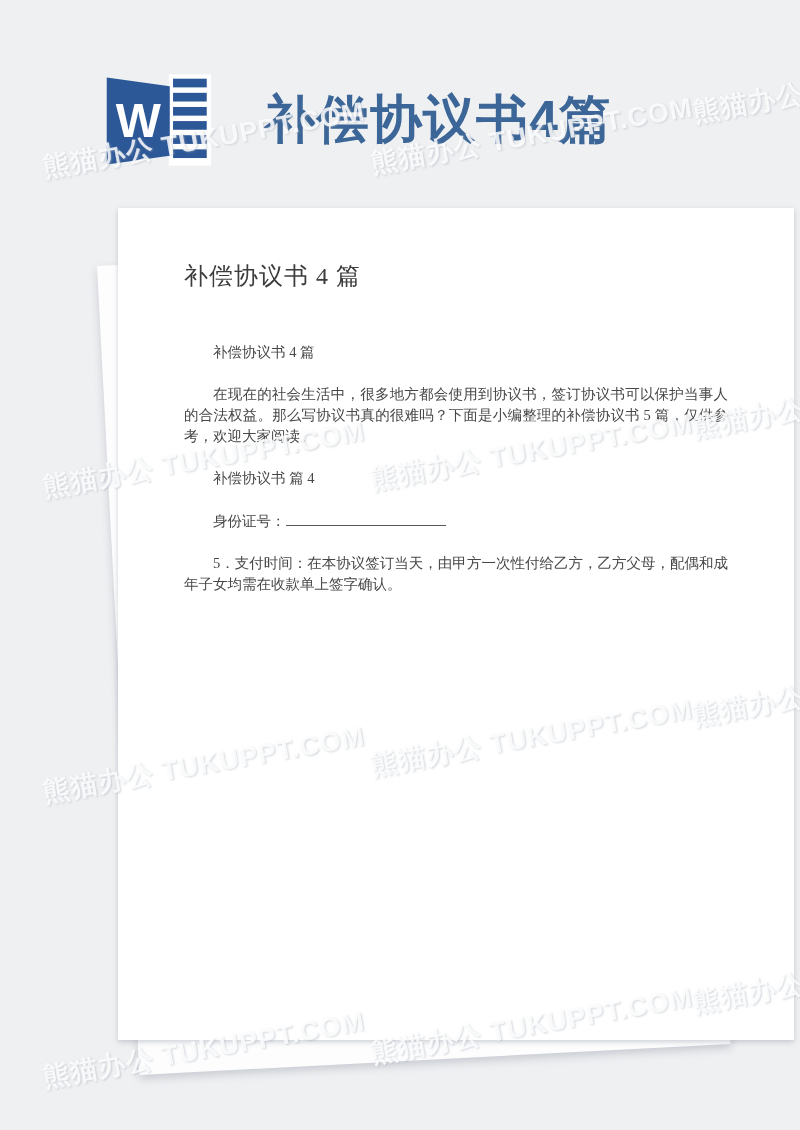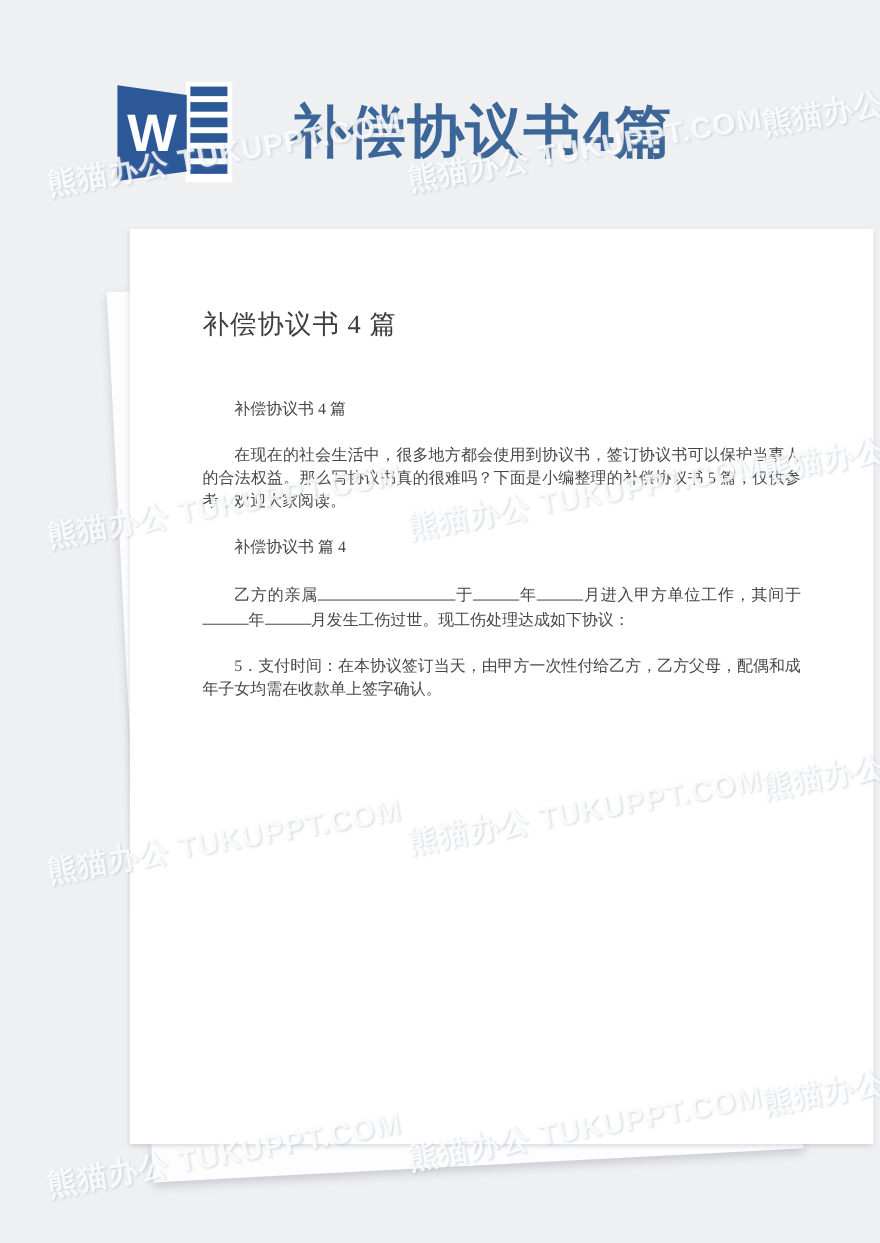--- a/index.html
+++ b/index.html
@@ -32,21 +32,21 @@
     transform:rotate(-3deg);transform-origin:top left;
     box-shadow:0 4px 9px rgba(96,106,125,.28);
     z-index:1;
   }
   .page-front{
     position:absolute;left:118px;top:208px;width:676px;height:832px;
     background:#ffffff;
     box-shadow:0 2px 5px rgba(96,106,125,.30);
     z-index:2;
     box-sizing:border-box;
-    padding:73px 66px 0 66px;
+    padding:53px 66px 0 66px;
     font-family:"Liberation Serif","DejaVu Serif",serif;
     color:#474747;
   }
   .doc-title{
     margin:0 0 51px 0;
     font-size:24px;font-weight:400;color:#3d3d3d;
     letter-spacing:1px;line-height:30px;
   }
   .doc-body{font-size:14.5px;line-height:21px;}
   .doc-body p.para{
@@ -97,21 +97,21 @@
   </div>
 
   <div class="page-back"></div>
 
   <div class="page-front">
     <h2 class="doc-title">补偿协议书 4 篇</h2>
     <div class="doc-body" id="doc-body">
         <p class="para">补偿协议书 4 篇</p>
         <p class="para">在现在的社会生活中，很多地方都会使用到协议书，签订协议书可以保护当事人的合法权益。那么写协议书真的很难吗？下面是小编整理的补偿协议书 5 篇，仅供参考，欢迎大家阅读。</p>
         <p class="para">补偿协议书 篇 4</p>
-        <p class="para">乙方的亲属<span class="blank" style="width: 125px;"></span>于<span class="blank" style="width: 42px;"></span>年<span class="blank" style="width: 42px;"></span>月进入甲方单位工作，其间于<span class="blank" style="width: 42px;"></span>年<span class="blank" style="width: 42px;"></span>月发生工伤过世。现工伤处理达成如下协议：</p>
+        <p class="para">身份证号：<span class="blank" style="width: 160px;"></span></p>
         <p class="para">5．支付时间：在本协议签订当天，由甲方一次性付给乙方，乙方父母，配偶和成年子女均需在收款单上签字确认。</p>
       </div>
   </div>
 
   <div class="watermarks" id="watermarks">
       <span class="wm" style="left: 40px; top: 150px; transform: rotate(-10deg);">熊猫办公 TUKUPPT.COM</span>
       <span class="wm" style="left: 368px; top: 146px; transform: rotate(-10deg);">熊猫办公 TUKUPPT.COM</span>
       <span class="wm" style="left: 690px; top: 95px; transform: rotate(-10deg);">熊猫办公 TUKUPPT.COM</span>
       <span class="wm" style="left: 40px; top: 470px; transform: rotate(-10deg);">熊猫办公 TUKUPPT.COM</span>
       <span class="wm" style="left: 368px; top: 462px; transform: rotate(-10deg);">熊猫办公 TUKUPPT.COM</span>

